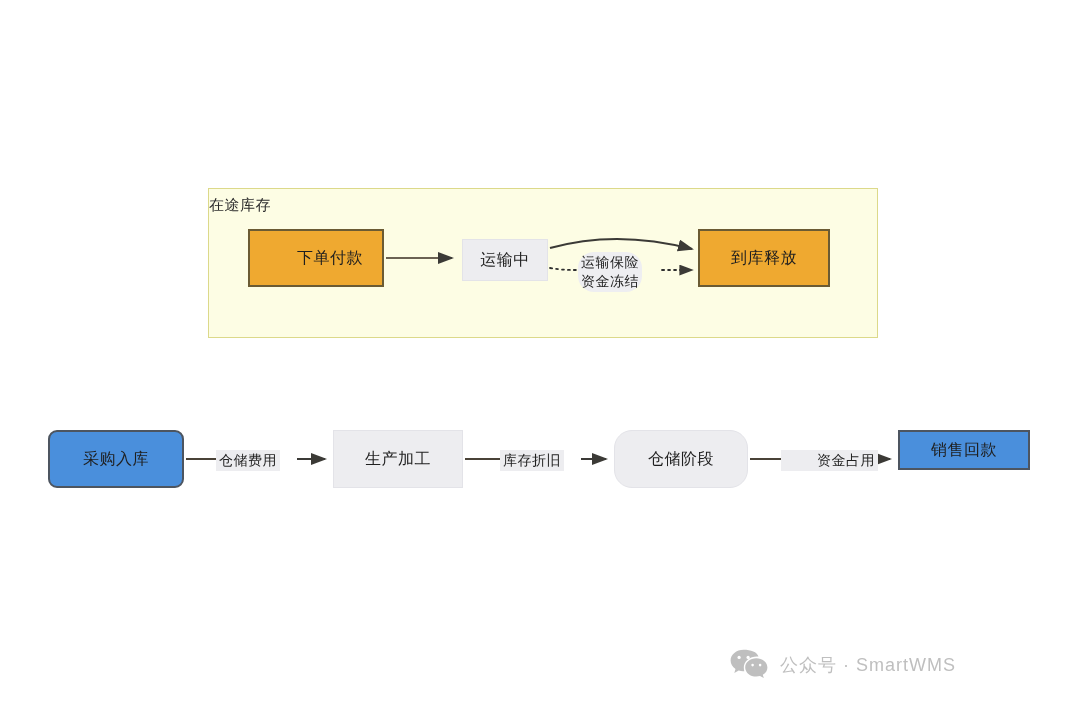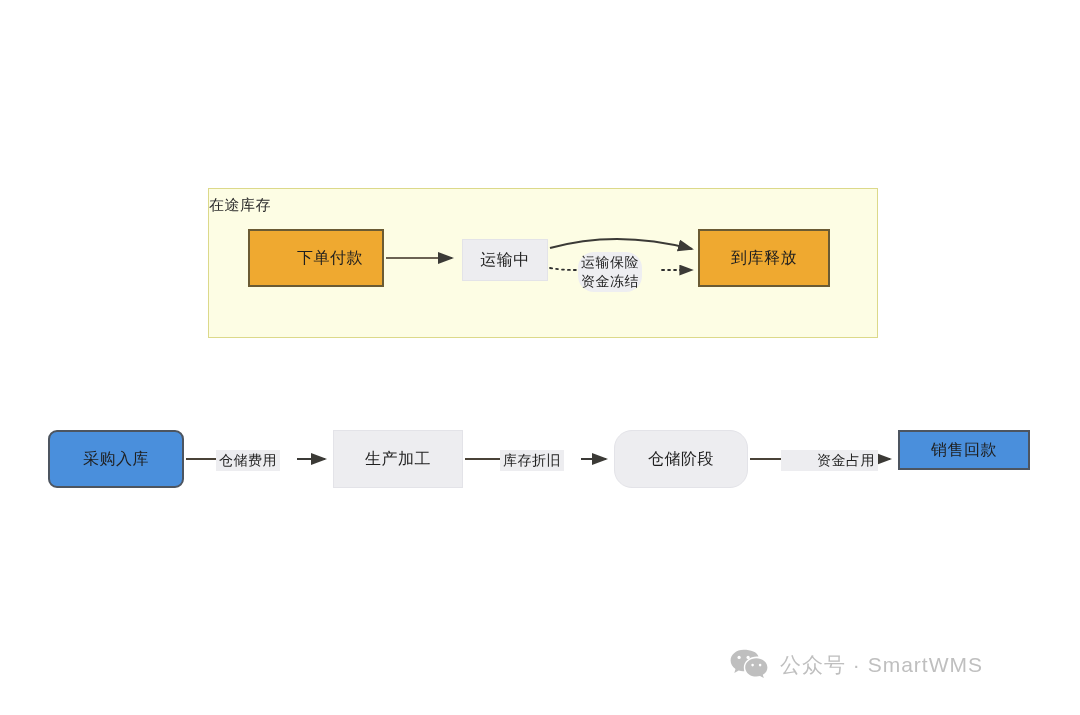--- a/index.html
+++ b/index.html
@@ -117,21 +117,21 @@
   #watermark {
     position: absolute;
     left: 730px;
     top: 648px;
     display: flex;
     align-items: center;
     gap: 12px;
     color: #bfbfbf;
   }
   #watermark .wm-text {
-    font-size: 21px;
+    font-size: 18px;
     letter-spacing: 1px;
     white-space: nowrap;
     color: #bfbfbf;
   }
   #watermark .wm-icon { display: block; }
 </style>
 </head>
 <body>
 
 <div class="canvas">

